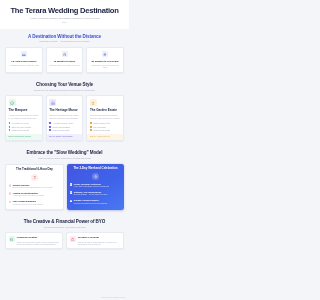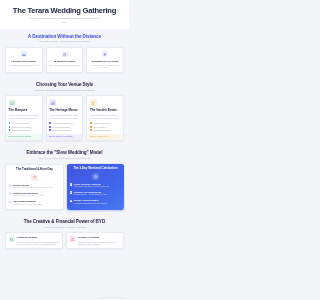--- a/index.html
+++ b/index.html
@@ -122,21 +122,21 @@
     position:absolute; right:4px; bottom:2.5px;
     font-size:2.3px; color:#c8ccda; letter-spacing:0.1px;
   }
 </style>
 </head>
 <body>
 
 <div class="page">
 
   <div class="hero">
-    <div class="hero-title">The Terara Wedding Gathering</div>
+    <div class="hero-title">The Terara Wedding Destination</div>
     <div class="hero-sub">A guide to crafting an unhurried, unforgettable celebration on the South Coast</div>
     <div class="hero-sub2">NSW</div>
   </div>
 
   <div class="section">
     <div class="sec-head">
       <div class="sec-title">A Destination Without the Distance</div>
       <div class="sec-sub">Closer than you think — an easy drive from every direction</div>
     </div>
     <div class="stats">

